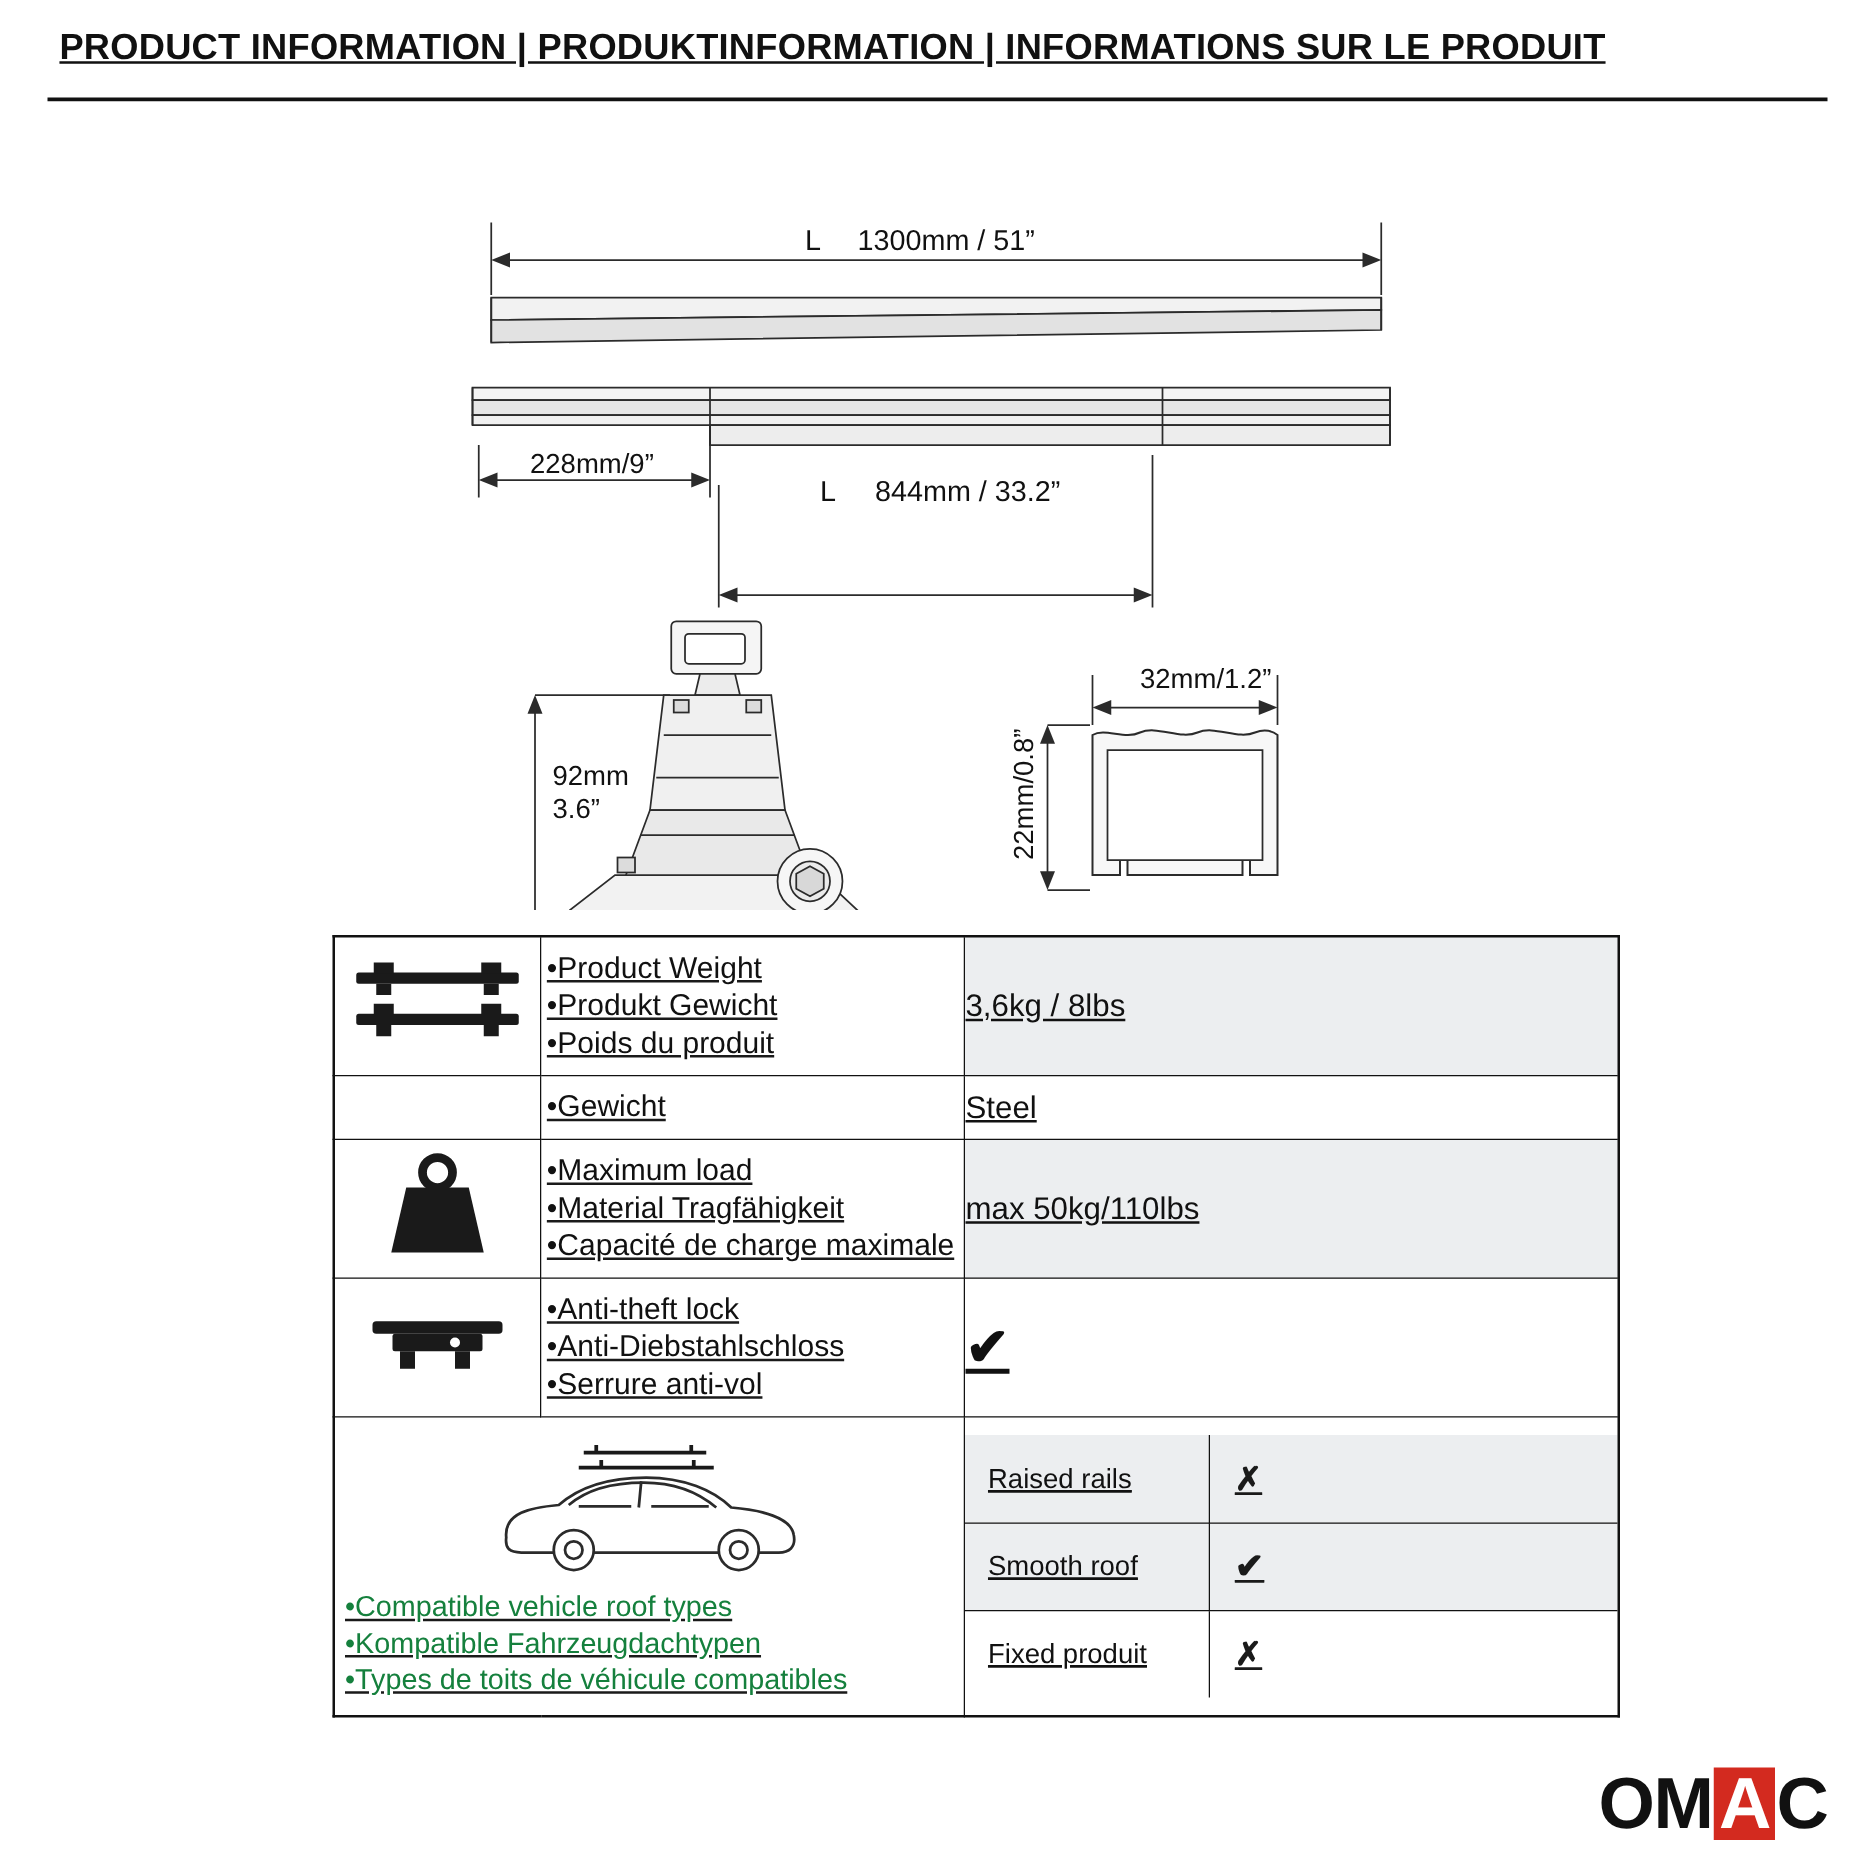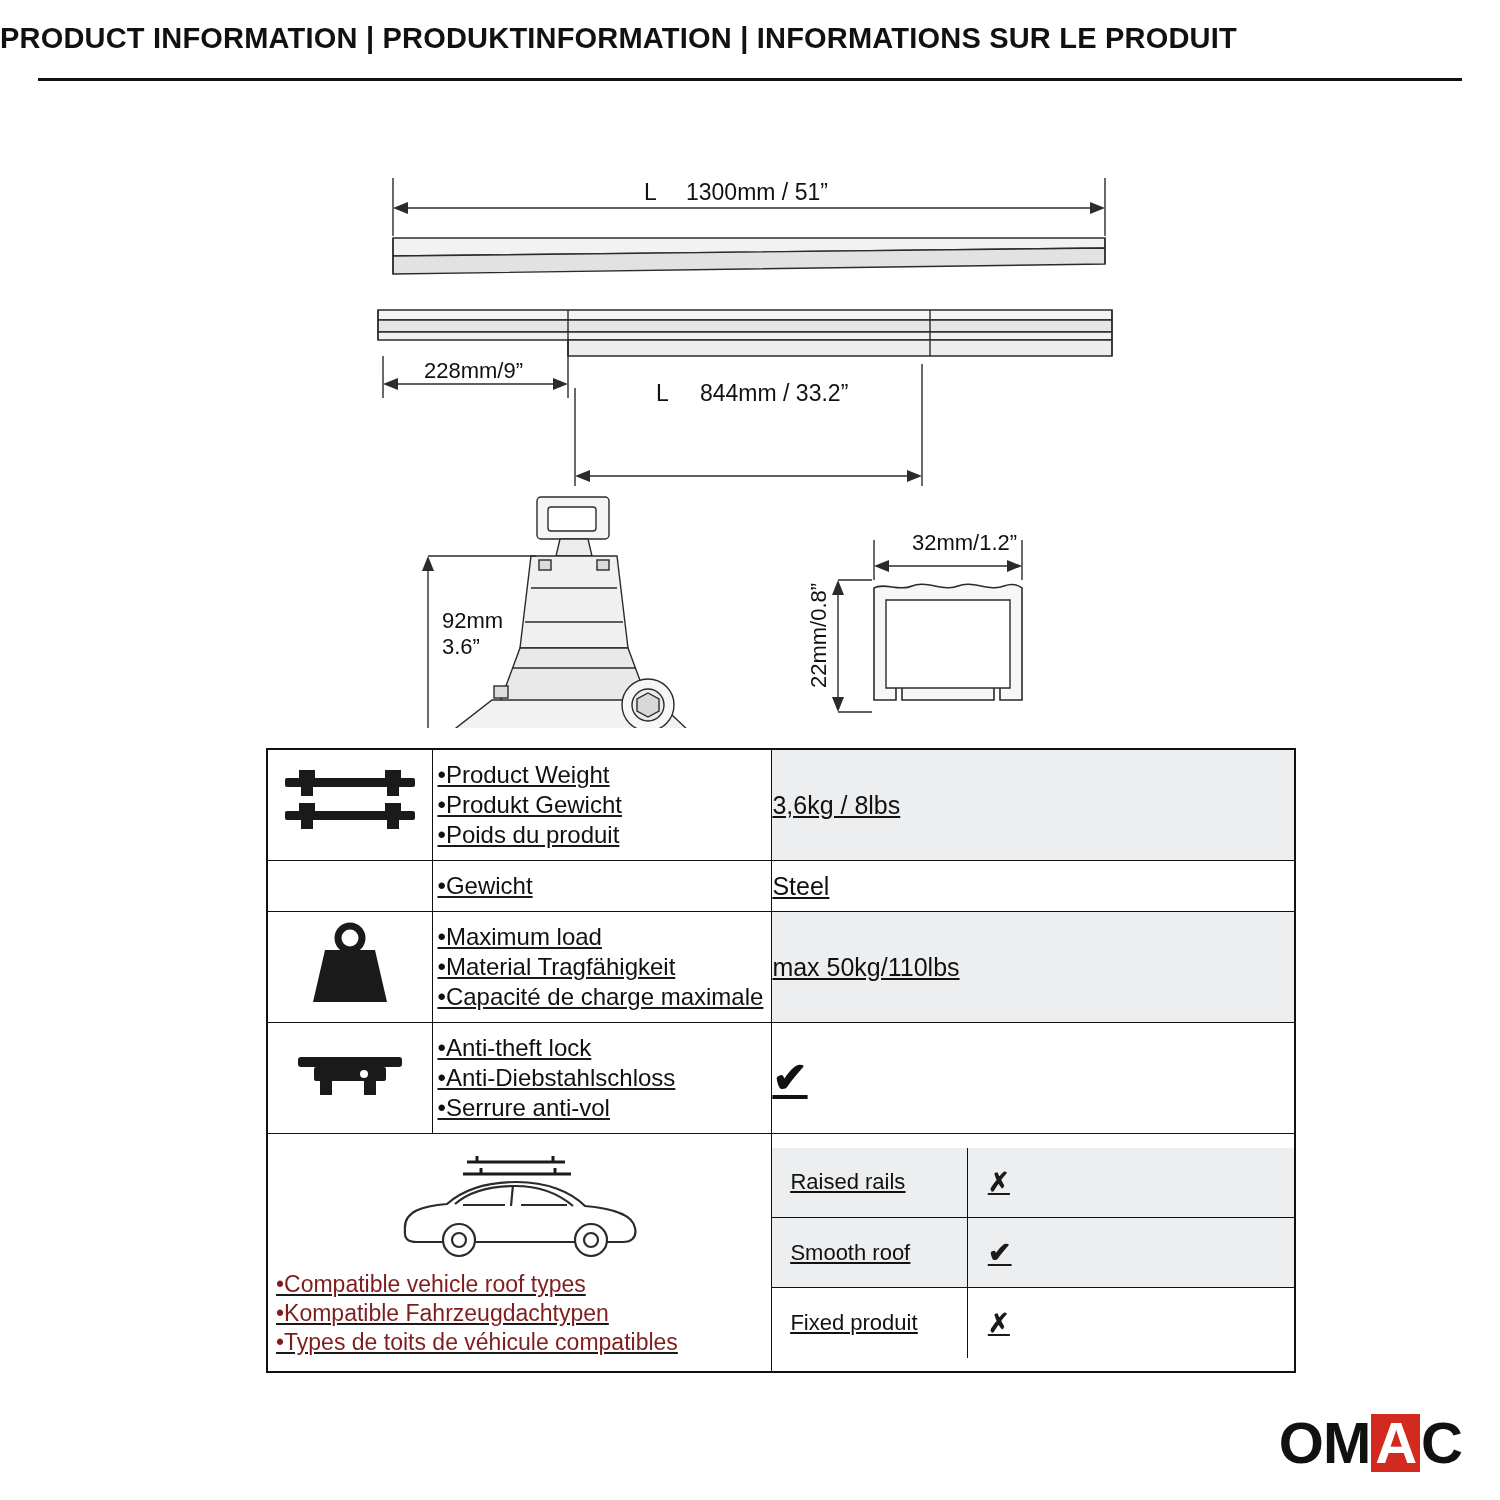--- a/index.html
+++ b/index.html
@@ -10,23 +10,24 @@
     font-family:"Liberation Sans", sans-serif;
     color:#1a1a1a;
     position:relative;
     overflow:hidden;
   }
   .page { position:relative; width:1500px; height:1500px; }
 
   
   .header {
     position:absolute; top:22px; left:0; width:1332px;
-    text-align:left;
+    text-align:center;
     font-size:29px; font-weight:bold; letter-spacing:0.2px;
     color:#111;
+    text-decoration:underline;
   }
   .header-rule {
     position:absolute; top:78px; left:38px; width:1424px; height:3px;
     background:#111;
   }
 
   
   .drawing { position:absolute; top:88px; left:0; width:1500px; height:640px; }
   .drawing svg { display:block; }
 
@@ -66,21 +67,21 @@
   .sub-table tr:first-child td { border-top:none;margin-left:48px; }
   .sub-table tr:last-child td { border-bottom:none; }
   .sub-table td:first-child { border-left:none; }
   .sub-table td:last-child { border-right:none; }
   .sub-shaded td { background:#eceef0; }
 
   .roof-cell { padding:0; }
 
   .roof-icon-wrap { text-align:center; padding-top:14px; }
   .roof-label {
-    font-size:23px; line-height:29px; color:#7f1d1d; padding:6px 6px 14px 8px;
+    font-size:23px; line-height:29px; color:#15803d; padding:6px 6px 14px 8px;
   }
 
   
   .logo {
     position:absolute; right:38px; bottom:28px;
     display:flex; align-items:center;
   }
   .logo-text {
     font-size:58px; font-weight:bold; letter-spacing:-1px;
     color:#111; line-height:1;

